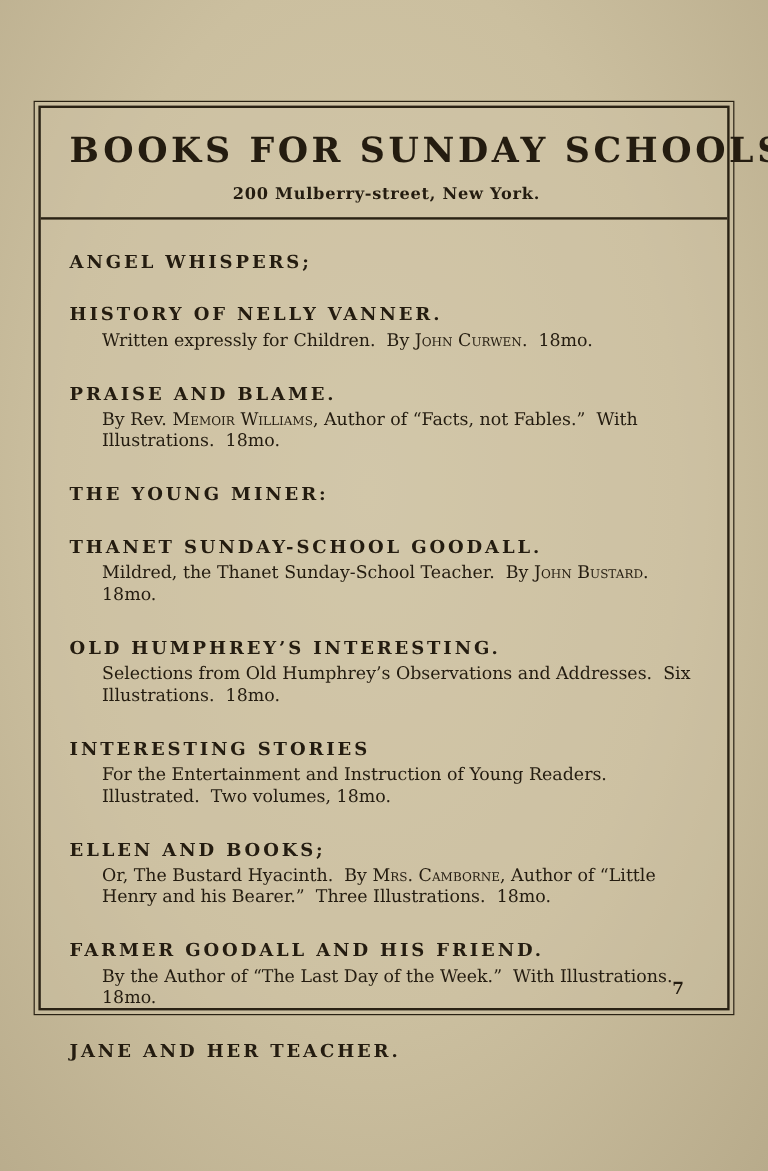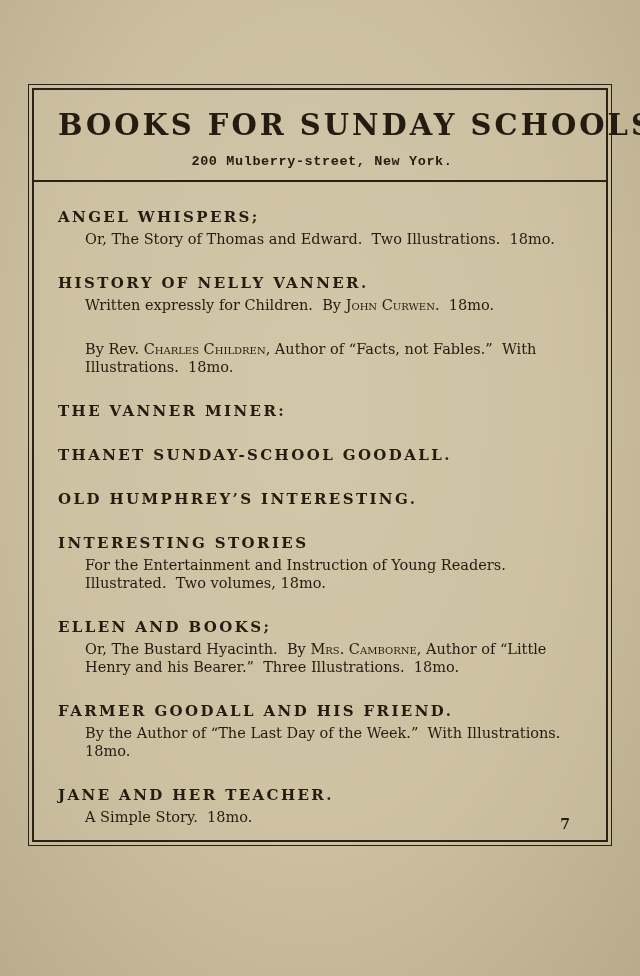--- a/index.html
+++ b/index.html
@@ -35,21 +35,20 @@
     letter-spacing: 3px;
     margin-top: 4px;
     white-space: nowrap;
   }
   .address {
     text-align: center;
     font-weight: bold;
     font-size: 13.5px;
     letter-spacing: 0.6px;
     margin-top: 12px;
-    font-family: Liberation Mono, monospace;
   }
   .rule {
     border-top: 2px solid #2a2214;
     margin: 11px -20px 0 -24px;
   }
   .entries { margin-top: 2px; }
   .entry { margin-top: 26px; }
   .entry-title {
     font-weight: bold;
     font-size: 15px;
@@ -81,62 +80,63 @@
 
       <div class="main-title">BOOKS FOR SUNDAY SCHOOLS.</div>
 
       <div class="address">200 Mulberry-street, New York.</div>
 
       <div class="rule"></div>
 
       <div class="entries">
   <div class="entry">
     <div class="entry-title">ANGEL WHISPERS;</div>
-    <div class="entry-body"><span>Or, The Story of Thomas and Edward.  Two Illustrations.  18mo.</span></div>
   </div>
 
   <div class="entry">
     <div class="entry-title">HISTORY OF NELLY VANNER.</div>
     <div class="entry-body"><span>Written expressly for Children.  By </span><span class="sc">John Curwen</span><span>.  18mo.</span></div>
   </div>
 
   <div class="entry">
-    <div class="entry-body"><span>By Rev. </span><span class="sc">Charles Children</span><span>, Author of “Facts, not Fables.”  With Illustrations.  18mo.</span></div>
+    <div class="entry-title">PRAISE AND BLAME.</div>
+    <div class="entry-body"><span>By Rev. </span><span class="sc">Memoir Williams</span><span>, Author of “Facts, not Fables.”  With Illustrations.  18mo.</span></div>
   </div>
 
   <div class="entry">
-    <div class="entry-title">THE VANNER MINER:</div>
+    <div class="entry-title">THE YOUNG MINER:</div>
   </div>
 
   <div class="entry">
     <div class="entry-title">THANET SUNDAY-SCHOOL GOODALL.</div>
+    <div class="entry-body"><span>Mildred, the Thanet Sunday-School Teacher.  By </span><span class="sc">John Bustard</span><span>.  18mo.</span></div>
   </div>
 
   <div class="entry">
     <div class="entry-title">OLD HUMPHREY’S INTERESTING.</div>
+    <div class="entry-body"><span>Selections from Old Humphrey’s Observations and Addresses.  Six Illustrations.  18mo.</span></div>
   </div>
 
   <div class="entry">
     <div class="entry-title">INTERESTING STORIES</div>
     <div class="entry-body"><span>For the Entertainment and Instruction of Young Readers.  Illustrated.  Two volumes, 18mo.</span></div>
   </div>
 
   <div class="entry">
     <div class="entry-title">ELLEN AND BOOKS;</div>
     <div class="entry-body"><span>Or, The Bustard Hyacinth.  By </span><span class="sc">Mrs. Camborne</span><span>, Author of “Little Henry and his Bearer.”  Three Illustrations.  18mo.</span></div>
   </div>
 
   <div class="entry">
     <div class="entry-title">FARMER GOODALL AND HIS FRIEND.</div>
     <div class="entry-body"><span>By the Author of “The Last Day of the Week.”  With Illustrations.  18mo.</span></div>
   </div>
 
   <div class="entry">
     <div class="entry-title">JANE AND HER TEACHER.</div>
-    <div class="entry-body"><span>A Simple Story.  18mo.</span></div>
   </div>
 </div>
 
       <div class="page-number">7</div>
 
     </div>
   </div>
 </div>
 
 </body></html>

